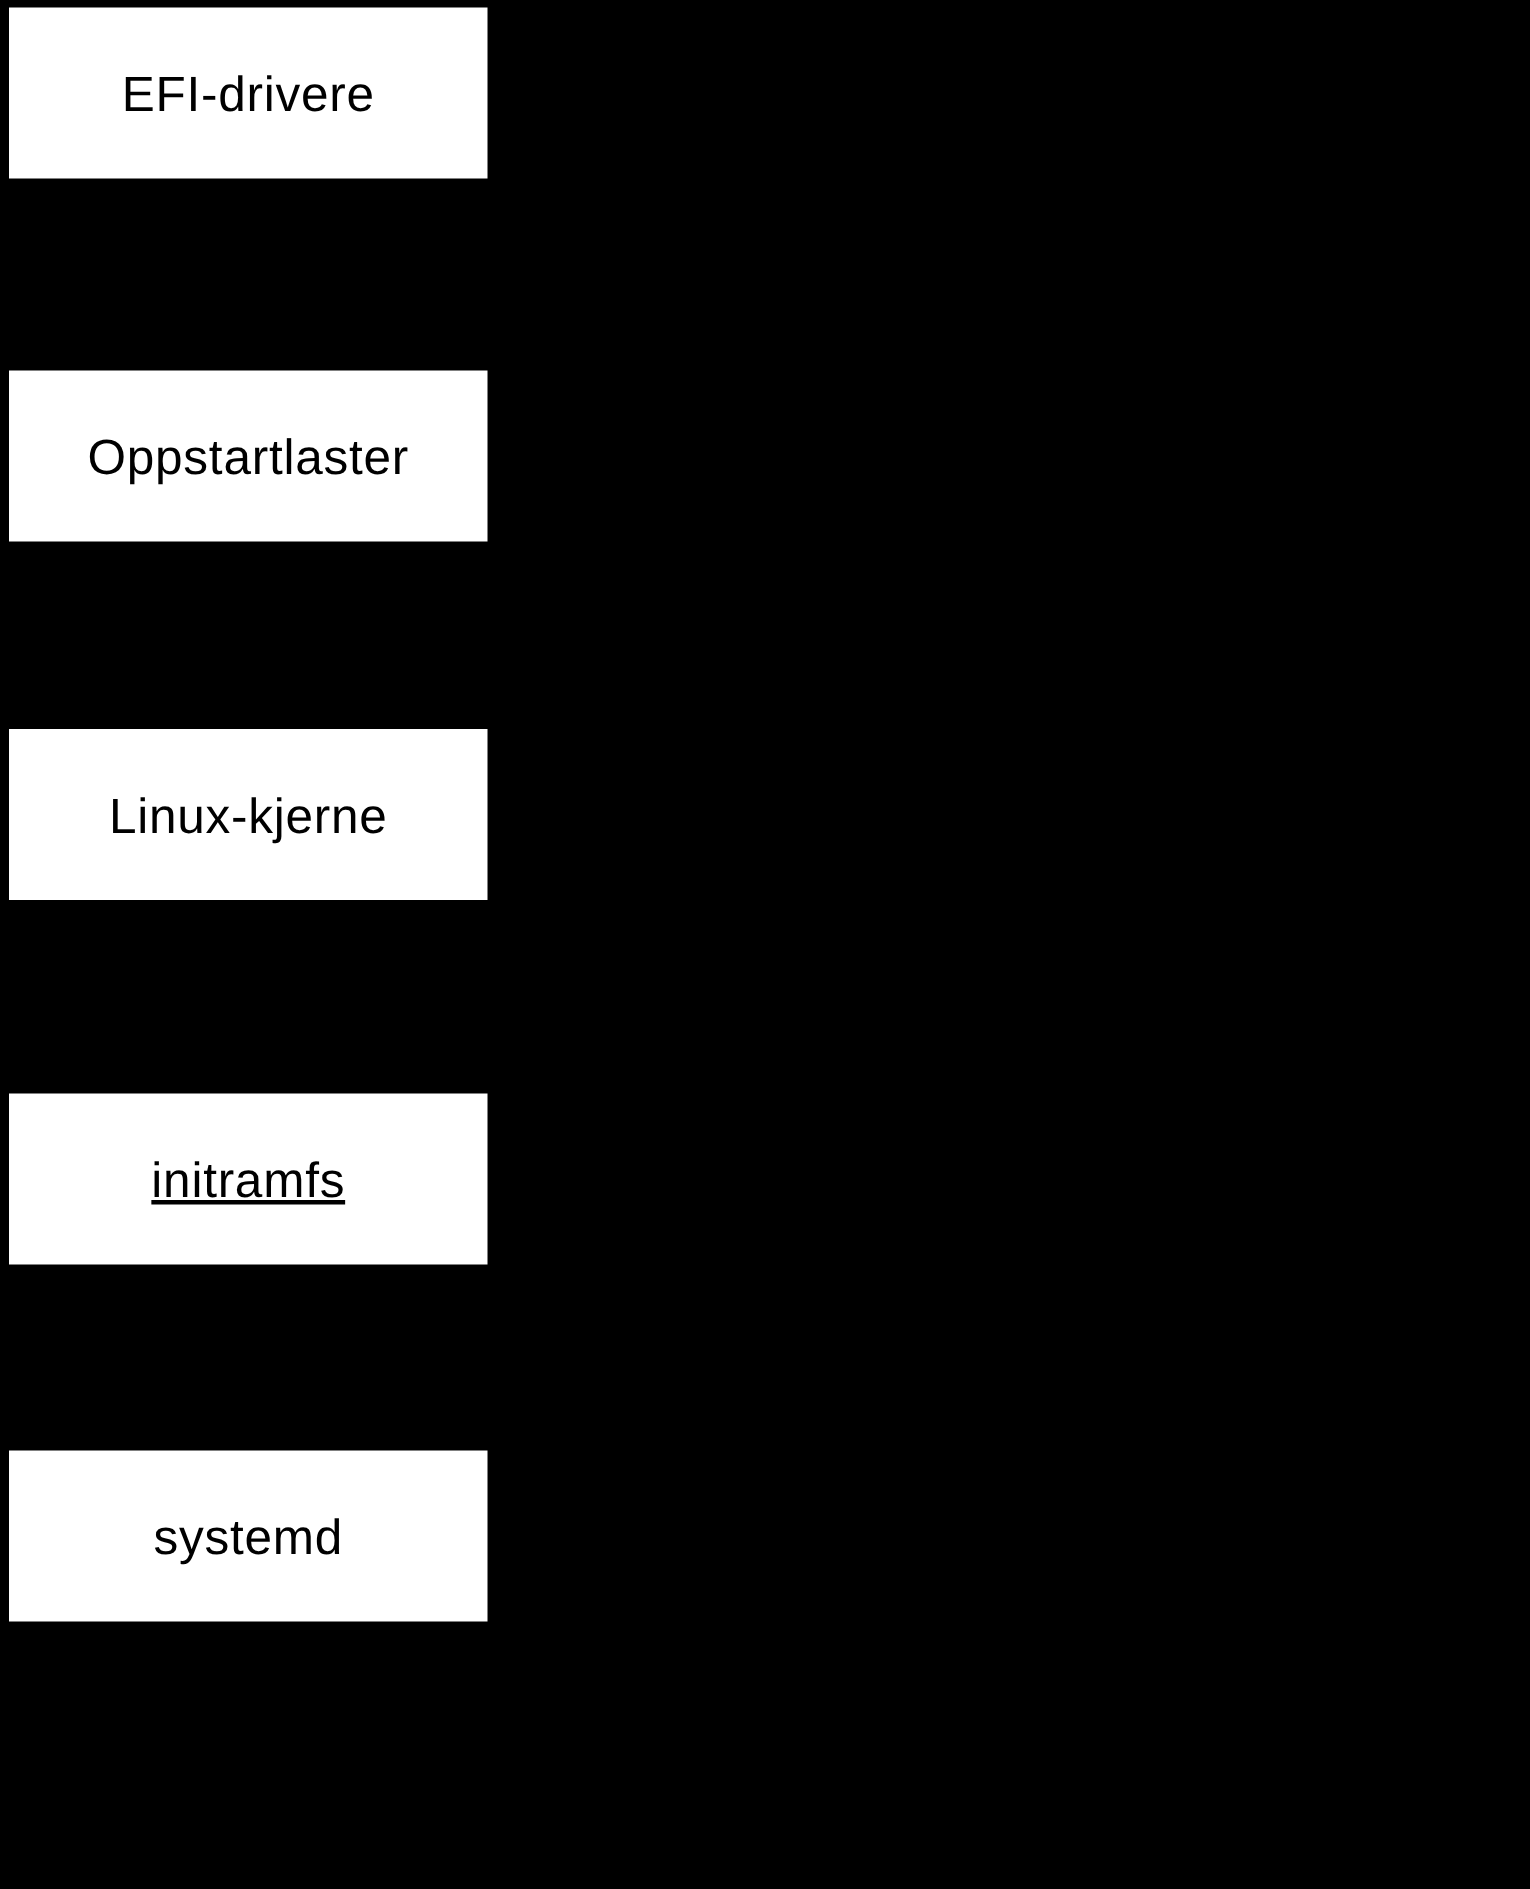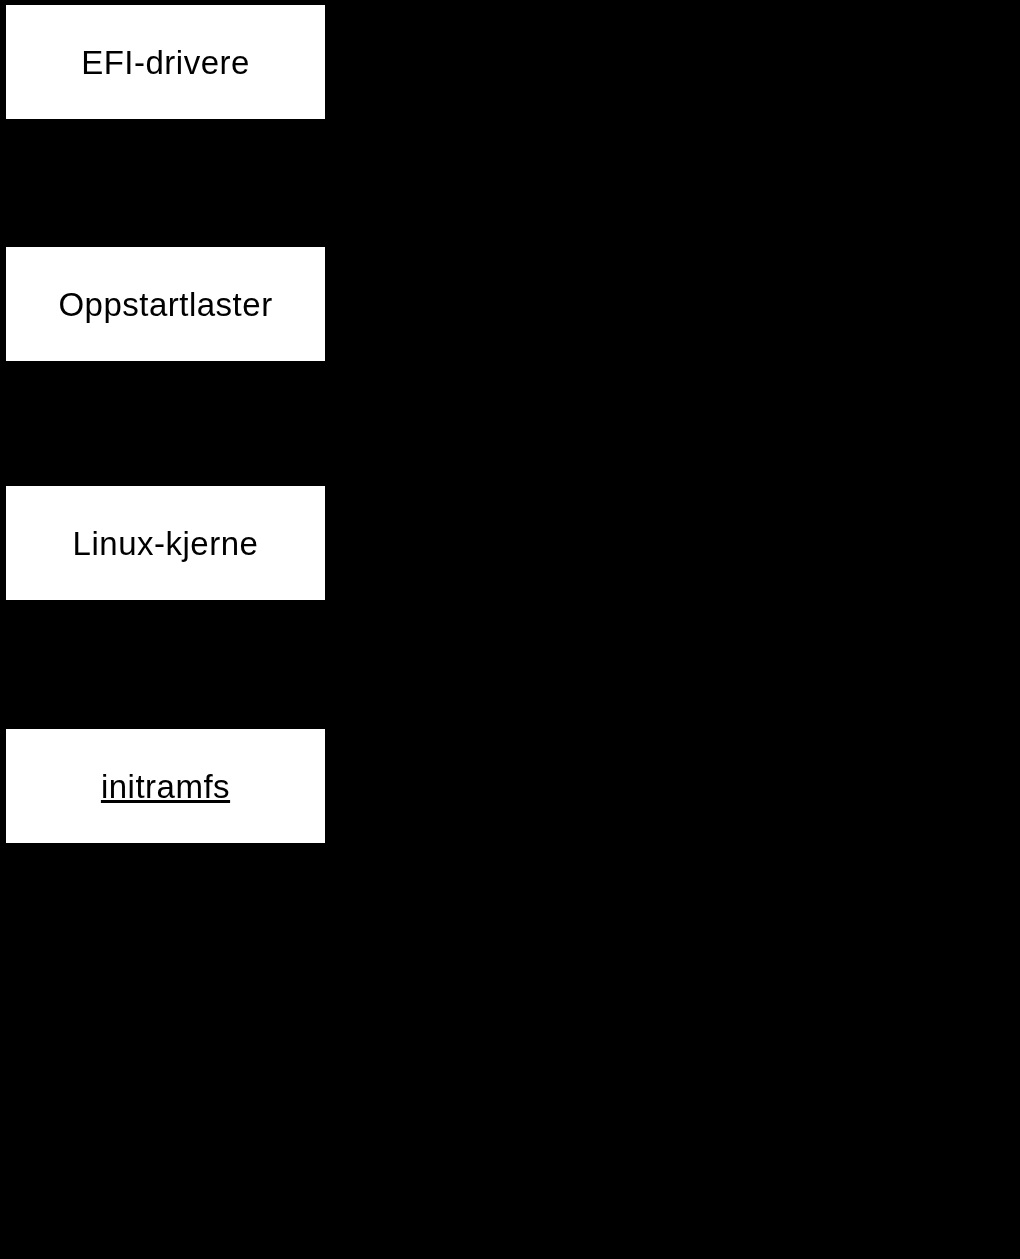--- a/index.html
+++ b/index.html
@@ -58,14 +58,17 @@
   </div>
 
   <div class="node node-3">
     <span class="node-label">Linux-kjerne</span>
   </div>
 
   <div class="node node-4">
     <span class="node-label">initramfs</span>
   </div>
 
+  <div class="node node-5">
+    <span class="node-label">systemd</span>
+  </div>
 
 </div>
 
 </body></html>

